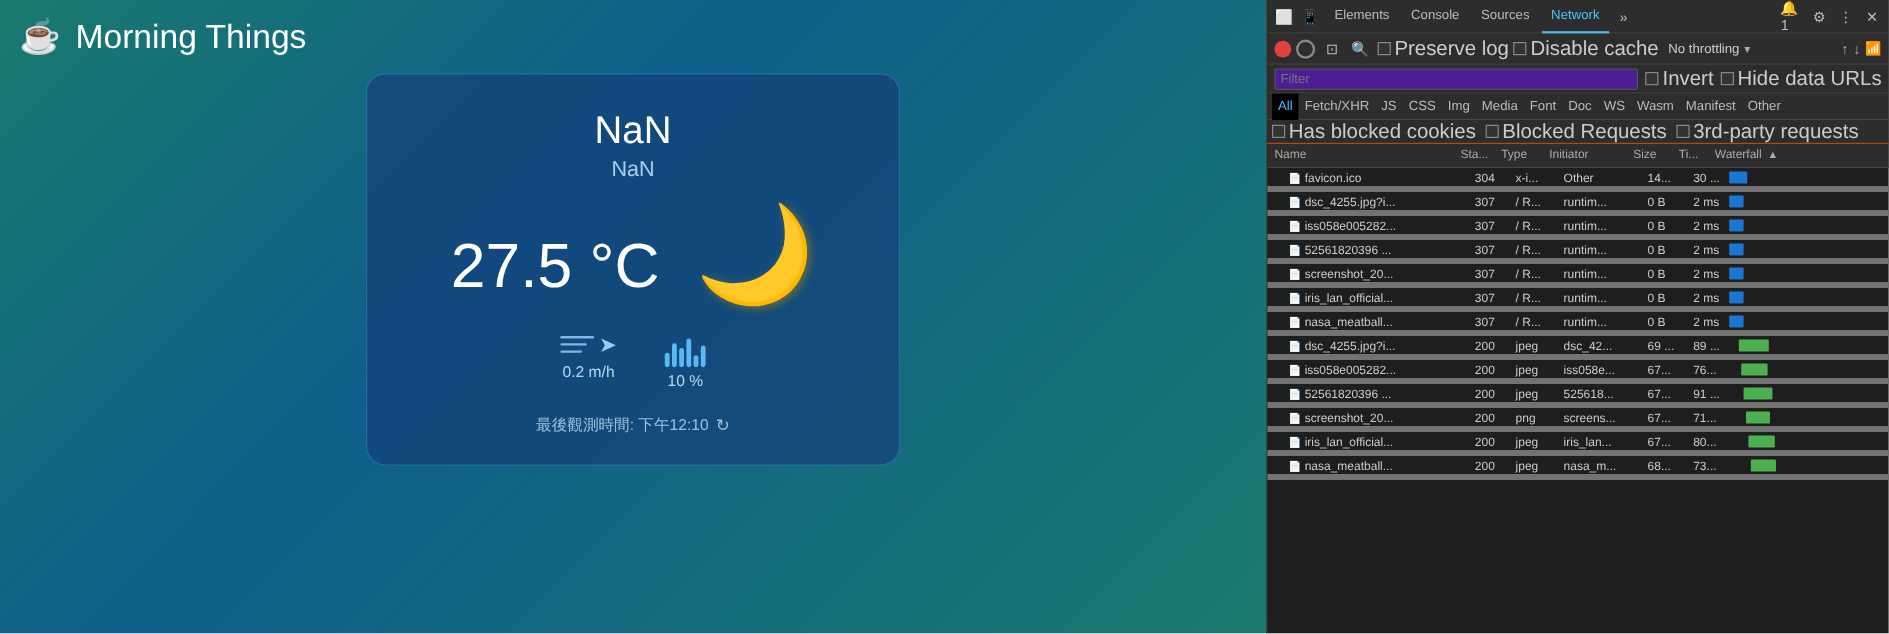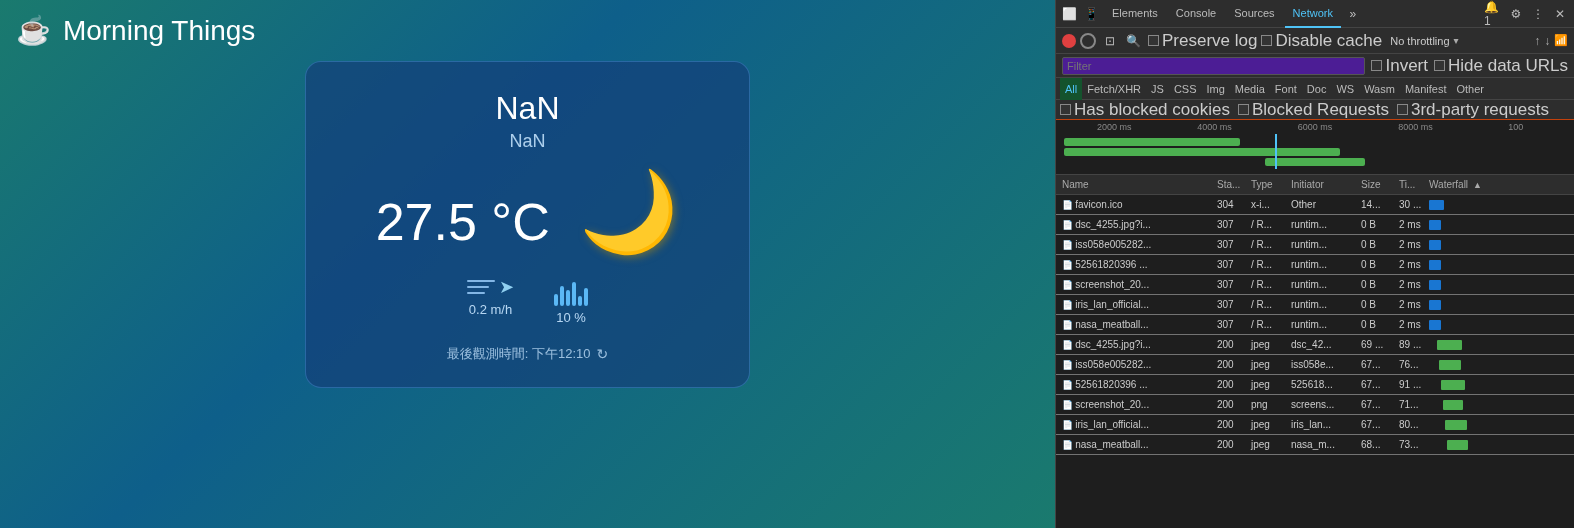--- a/index.html
+++ b/index.html
@@ -291,21 +291,21 @@
       padding: 0 5px;
       height: 22px;
       display: flex;
       align-items: center;
       cursor: pointer;
       font-size: 11px;
       color: #bbb;
       white-space: nowrap;
     }
     .type-btn.active {
-      background: #14532d;
+      background: #000000;
       color: #4fc3f7;
     }
 
     
     #devtools-check-row {
       display: flex;
       align-items: center;
       background: #2d2d2d;
       border-bottom: 1px solid #c2410c;
       height: 20px;
@@ -389,24 +389,24 @@
       font-size: 10px;
       color: #aaa;
       overflow: hidden;
       text-overflow: ellipsis;
       white-space: nowrap;
       padding: 0 2px;
     }
 
     .network-row {
       display: flex;
-      align-items: center;
+      align-items: flex-end;
       height: 20px;
-      padding: 0 4px;
-      border-bottom: 1px solid #737373;
+      padding: 0 16px;
+      border-bottom: 5px solid #737373;
       cursor: pointer;
     }
 
     .cell {
       font-size: 10px;
       overflow: hidden;
       text-overflow: ellipsis;
       white-space: nowrap;
       padding: 0 2px;
       color: #ccc;
@@ -562,36 +562,20 @@
     <div class="dt-checkbox-label">
       <div class="dt-checkbox"></div>
       <span>Blocked Requests</span>
     </div>
     <div class="dt-checkbox-label">
       <div class="dt-checkbox"></div>
       <span>3rd-party requests</span>
     </div>
   </div>
 
-  <div id="devtools-timeline">
-    <div class="timeline-labels">
-      <span class="timeline-label">2000 ms</span>
-      <span class="timeline-label">4000 ms</span>
-      <span class="timeline-label">6000 ms</span>
-      <span class="timeline-label">8000 ms</span>
-      <span class="timeline-label">100</span>
-    </div>
-    <div class="timeline-bar-area">
-
-      <div class="tl-green-bar" style="left:0%;width:35%;"></div>
-      <div class="tl-green-bar" style="left:0%;width:55%;top:14px;"></div>
-      <div class="tl-green-bar" style="left:40%;width:20%;top:24px;"></div>
-      <div class="tl-blue-marker" style="left:42%;"></div>
-    </div>
-  </div>
 
   <div id="network-table">
     <div id="network-table-header">
       <div class="th col-name">Name</div>
       <div class="th col-status">Sta...</div>
       <div class="th col-type">Type</div>
       <div class="th col-initiator">Initiator</div>
       <div class="th col-size">Size</div>
       <div class="th col-time">Ti...</div>
       <div class="th col-waterfall">

